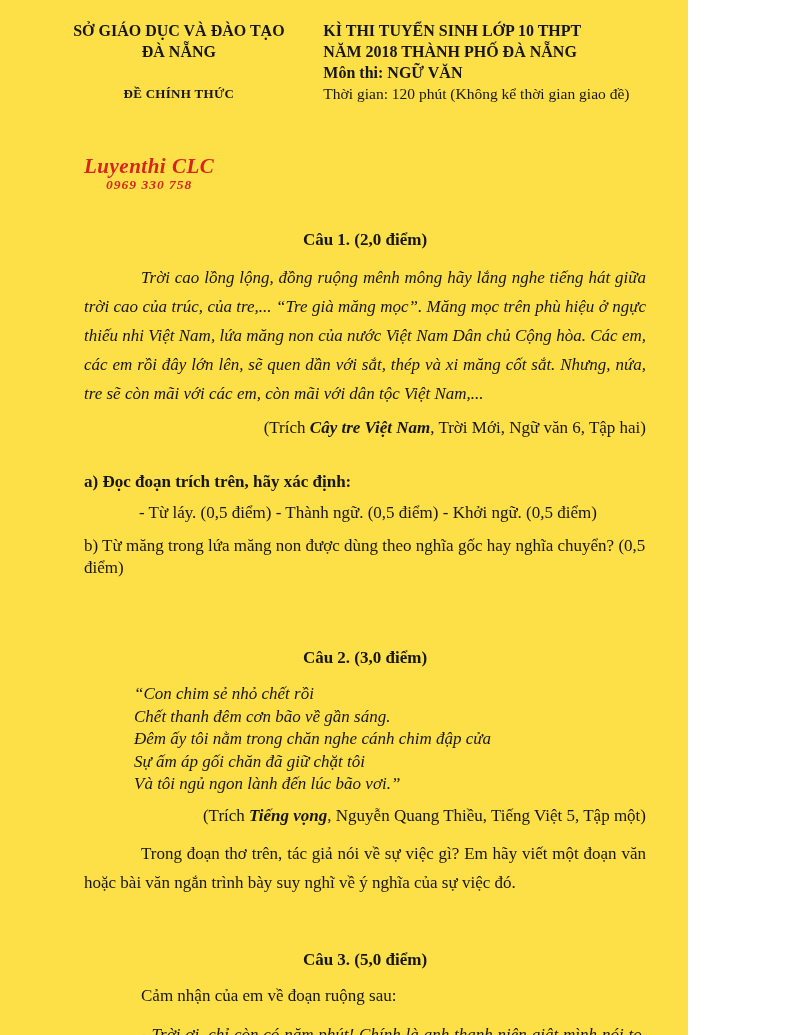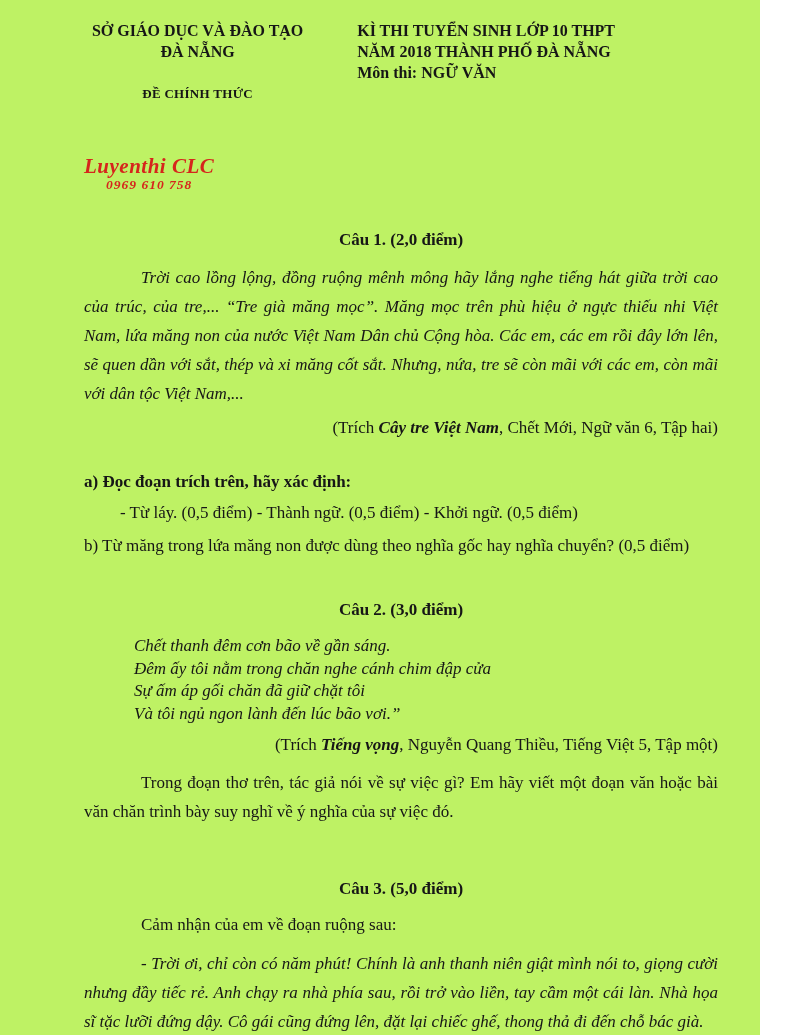--- a/index.html
+++ b/index.html
@@ -1,48 +1,48 @@
 <!DOCTYPE html>
 <html lang="vi"><head>
 <meta charset="utf-8">
 <style>
   html,body{margin:0;padding:0;background:#ffffff;}
   .page{
     position:relative;
-    width:760px;height:1035px;
-    background:#bef264;
+    width:688px;height:1035px;
+    background:#fde047;
     color:#161616;
     font-family:"Liberation Serif", serif;
     overflow:hidden;
   }
   
   .header{display:flex;padding-top:20px;line-height:21px;}
   .h-left{width:42%;margin-left:5%;text-align:center;font-weight:bold;font-size:16px;}
   .h-left .gap{height:21px;}
   .h-left .official{font-size:13px;letter-spacing:.3px;}
   .h-right{flex:1;text-align:left;margin-right:2%;font-size:16px;}
   .h-right .b{font-weight:bold;}
   .h-right .r{font-weight:normal;font-size:15.5px;}
   
   .logo-wrap{margin:50px 0 0 84px;}
   .logo{display:inline-block;text-align:center;font-style:italic;font-weight:bold;}
   .logo-name{font-size:21px;letter-spacing:.5px;}
   .logo-phone{font-size:13.5px;letter-spacing:1px;margin-top:-2px;}
   
   .content{margin:36px 42px 0 84px;font-size:17px;}
   section{margin:0;}
-  .sec2{margin-top:42px;}
+  .sec2{margin-top:68px;}
   .sec3{margin-top:52px;}
   h3{font-size:17px;font-weight:bold;margin:0;line-height:22px;text-align:center;}
   p{margin:0;}
   .passage{margin-top:12px;text-indent:57px;text-align:justify;font-style:italic;line-height:29px;}
   .citation{margin-top:9px;text-align:right;line-height:22px;}
   .bi{font-weight:bold;font-style:italic;font-family:Liberation Serif, serif;}
   .line-a{margin-top:32px;line-height:22px;font-weight:bold;}
-  .line-sub{margin:9px 0 0 36px;line-height:22px;}
+  .line-sub{margin:9px 0 0 55px;line-height:22px;}
   .line-b{margin-top:11px;line-height:22px;}
   .poem{margin:14px 0 0 50px;font-style:italic;line-height:22.5px;}
   .prompt{margin-top:12px;text-indent:57px;text-align:justify;line-height:29px;}
   .intro{margin-top:14px;text-indent:57px;line-height:22px;}
   .q3p{margin-top:13px;text-indent:57px;text-align:justify;font-style:italic;line-height:29px;}
 </style>
 </head>
 <body>
 
 <div class="page">
@@ -51,51 +51,53 @@
     <div class="h-left">
       <div>SỞ GIÁO DỤC VÀ ĐÀO TẠO</div>
       <div>ĐÀ NẴNG</div>
       <div class="gap"></div>
       <div class="official">ĐỀ CHÍNH THỨC</div>
     </div>
     <div class="h-right">
       <div class="b">KÌ THI TUYỂN SINH LỚP 10 THPT</div>
       <div class="b">NĂM 2018 THÀNH PHỐ ĐÀ NẴNG</div>
       <div class="b">Môn thi: NGỮ VĂN</div>
+      <div class="r">Thời gian: 120 phút (Không kể thời gian giao đề)</div>
     </div>
   </header>
 
   <div class="logo-wrap">
     <div class="logo" style="color: rgb(214, 37, 28);">
       <div class="logo-name">Luyenthi CLC</div>
-      <div class="logo-phone">0969 610 758</div>
+      <div class="logo-phone">0969 330 758</div>
     </div>
   </div>
 
   <main class="content">
 
     <section class="sec1">
       <h3>Câu 1. (2,0 điểm)</h3>
       <p class="passage">Trời cao lồng lộng, đồng ruộng mênh mông hãy lắng nghe tiếng hát giữa trời cao của trúc, của tre,... “Tre già măng mọc”. Măng mọc trên phù hiệu ở ngực thiếu nhi Việt Nam, lứa măng non của nước Việt Nam Dân chủ Cộng hòa. Các em, các em rồi đây lớn lên, sẽ quen dần với sắt, thép và xi măng cốt sắt. Nhưng, nứa, tre sẽ còn mãi với các em, còn mãi với dân tộc Việt Nam,...</p>
-      <p class="citation"><span>(Trích </span><span class="bi">Cây tre Việt Nam</span><span>, Chết Mới, Ngữ văn 6, Tập hai)</span></p>
+      <p class="citation"><span>(Trích </span><span class="bi">Cây tre Việt Nam</span><span>, Trời Mới, Ngữ văn 6, Tập hai)</span></p>
       <p class="line-a">a) Đọc đoạn trích trên, hãy xác định:</p>
       <p class="line-sub">- Từ láy. (0,5 điểm) - Thành ngữ. (0,5 điểm) - Khởi ngữ. (0,5 điểm)</p>
       <p class="line-b">b) Từ măng trong lứa măng non được dùng theo nghĩa gốc hay nghĩa chuyển? (0,5 điểm)</p>
     </section>
 
     <section class="sec2">
       <h3>Câu 2. (3,0 điểm)</h3>
       <div class="poem">
+        <div>“Con chim sẻ nhỏ chết rồi</div>
         <div>Chết thanh đêm cơn bão về gần sáng.</div>
         <div>Đêm ấy tôi nằm trong chăn nghe cánh chim đập cửa</div>
         <div>Sự ấm áp gối chăn đã giữ chặt tôi</div>
         <div>Và tôi ngủ ngon lành đến lúc bão vơi.”</div>
       </div>
       <p class="citation"><span>(Trích </span><span class="bi">Tiếng vọng</span><span>, Nguyễn Quang Thiều, Tiếng Việt 5, Tập một)</span></p>
-      <p class="prompt">Trong đoạn thơ trên, tác giả nói về sự việc gì? Em hãy viết một đoạn văn hoặc bài văn chăn trình bày suy nghĩ về ý nghĩa của sự việc đó.</p>
+      <p class="prompt">Trong đoạn thơ trên, tác giả nói về sự việc gì? Em hãy viết một đoạn văn hoặc bài văn ngắn trình bày suy nghĩ về ý nghĩa của sự việc đó.</p>
     </section>
 
     <section class="sec3">
       <h3>Câu 3. (5,0 điểm)</h3>
       <p class="intro">Cảm nhận của em về đoạn ruộng sau:</p>
       <p class="q3p">- Trời ơi, chỉ còn có năm phút! Chính là anh thanh niên giật mình nói to, giọng cười nhưng đầy tiếc rẻ. Anh chạy ra nhà phía sau, rồi trở vào liền, tay cầm một cái làn. Nhà họa sĩ tặc lưỡi đứng dậy. Cô gái cũng đứng lên, đặt lại chiếc ghế, thong thả đi đến chỗ bác già.</p>
 
     </section>
 
   </main>

